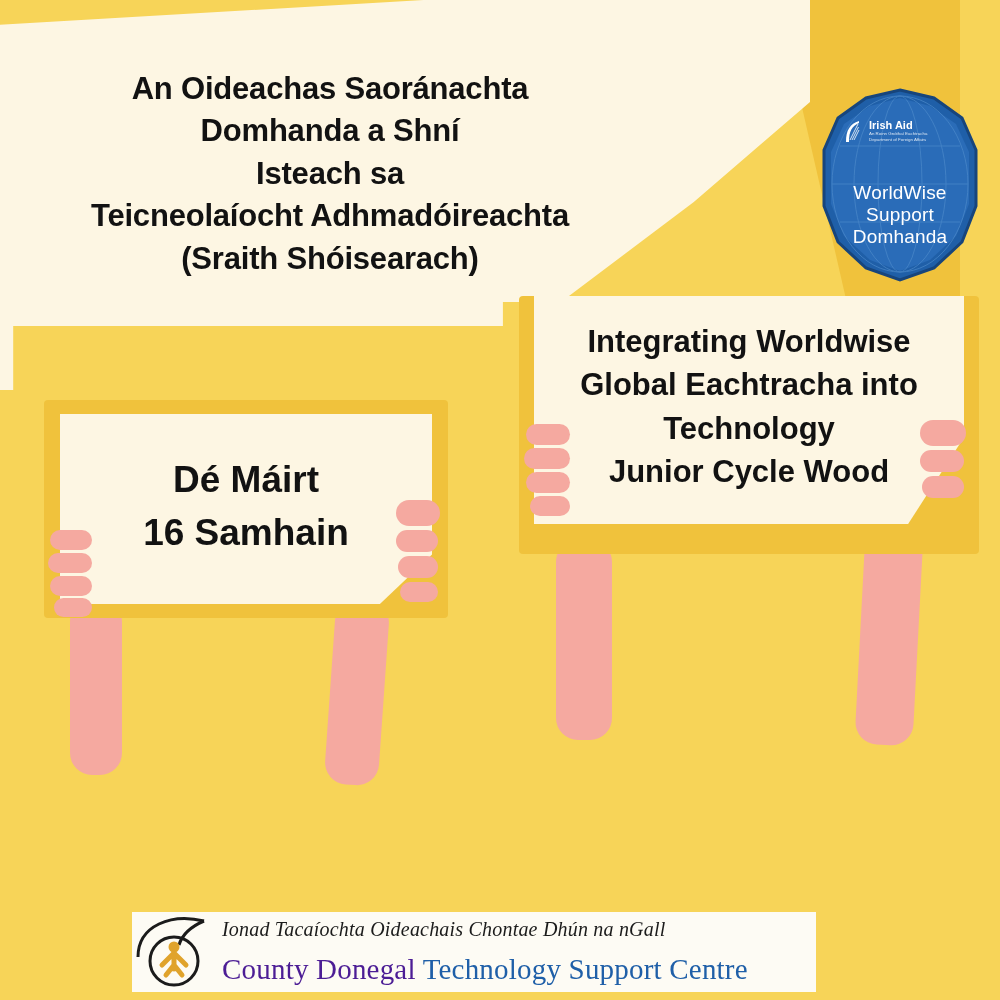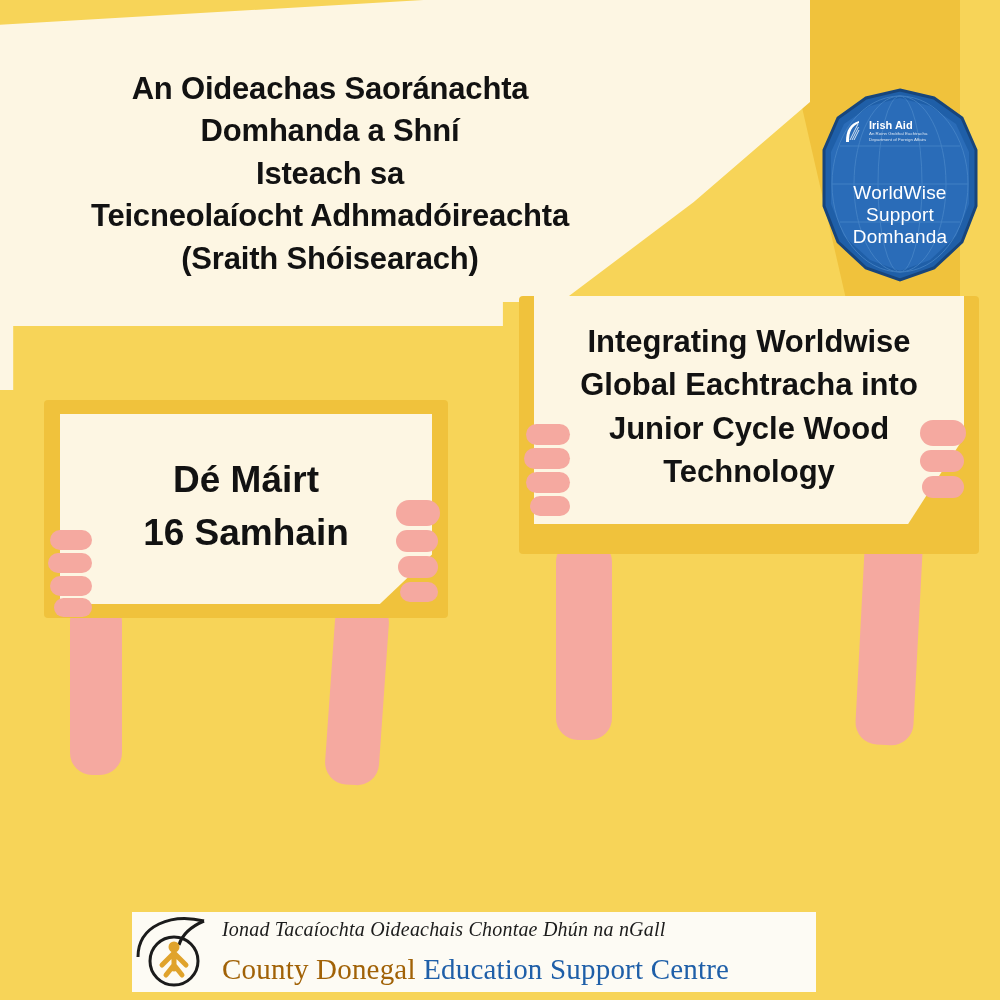--- a/index.html
+++ b/index.html
@@ -202,21 +202,21 @@
     color: #1b1b1b;
     letter-spacing: 0.2px;
     margin-bottom: 12px;
   }
   .footer-line2 {
     font-family: "Liberation Serif", serif;
     font-size: 29px;
     letter-spacing: 0.2px;
     white-space: nowrap;
   }
-  .footer-line2 .dark { color: #a16207; }
+  .footer-line2 .dark { color: #4c1d95; }
   .footer-line2 .blue { color: #1f5fa8; }
 </style>
 </head>
 <body>
 
 <div class="poster">
 
   <div class="yellow-wedge"></div>
 
   <div class="top-banner">
@@ -282,22 +282,22 @@
     <div class="finger" style="left:0px; top:30px; width:44px; height:22px;"></div>
     <div class="finger" style="left:2px; top:56px; width:42px; height:22px;"></div>
   </div>
 
   <div class="placard" id="placard-right">
     <div class="frame"></div>
     <div class="paper"></div>
     <div class="text">
       <div>Integrating Worldwise</div>
       <div>Global Eachtracha into</div>
+      <div>Technology</div>
       <div>Junior Cycle Wood</div>
-      <div>Technology</div>
     </div>
   </div>
 
   <div class="hand" style="left:44px; top:530px; width:48px; height:90px;">
     <div class="finger" style="left:6px; top:0px; width:42px; height:20px;"></div>
     <div class="finger" style="left:4px; top:23px; width:44px; height:20px;"></div>
     <div class="finger" style="left:6px; top:46px; width:42px; height:20px;"></div>
     <div class="finger" style="left:10px; top:68px; width:38px; height:19px;"></div>
   </div>
   <div class="hand" style="left:396px; top:500px; width:48px; height:110px;">
@@ -323,18 +323,18 @@
         <path d="M72 8 C58 14 50 22 47 32" stroke="#1b1b1b" stroke-width="3" fill="none"></path>
         <circle cx="42" cy="48" r="24" fill="none" stroke="#1b1b1b" stroke-width="3"></circle>
         <circle cx="42" cy="34" r="5.5" fill="#e0a32c"></circle>
         <path d="M42 40 L30 52 M42 40 L54 52 M42 40 L42 56 M34 62 L42 52 L50 62" stroke="#e0a32c" stroke-width="5" fill="none" stroke-linecap="round"></path>
       </svg>
     </div>
     <div class="footer-txt">
       <div class="footer-line1">Ionad Tacaíochta Oideachais Chontae Dhún na nGall</div>
       <div class="footer-line2">
         <span class="dark">County Donegal</span>
-        <span class="blue">Education Support Centre</span>
+        <span class="blue">Technology Support Centre</span>
       </div>
     </div>
   </div>
 
 </div>
 
 </body></html>

